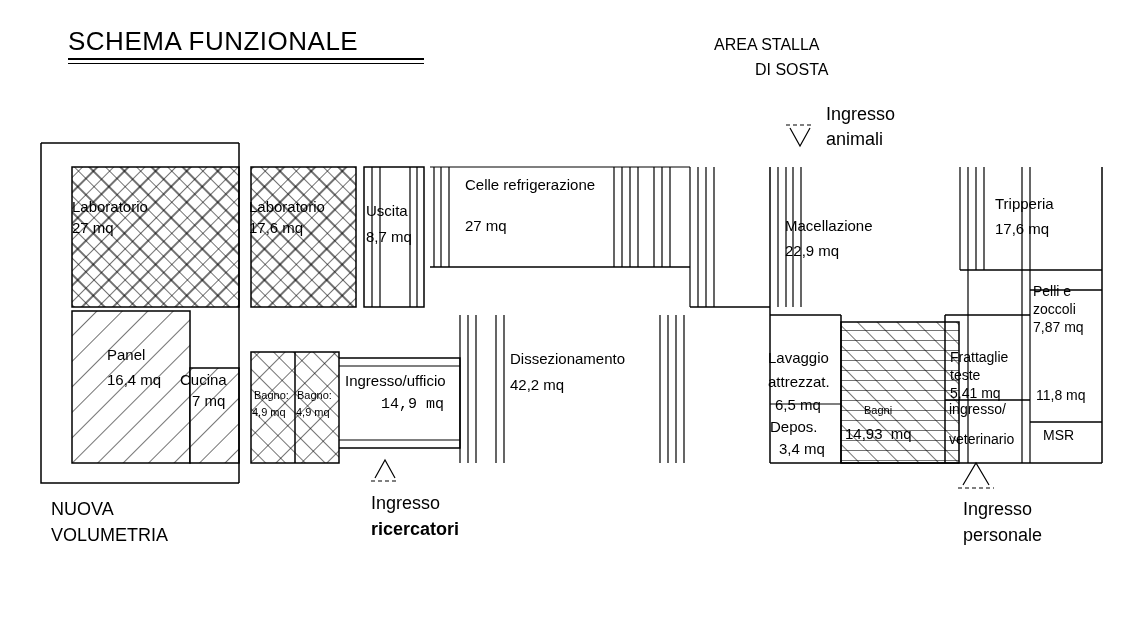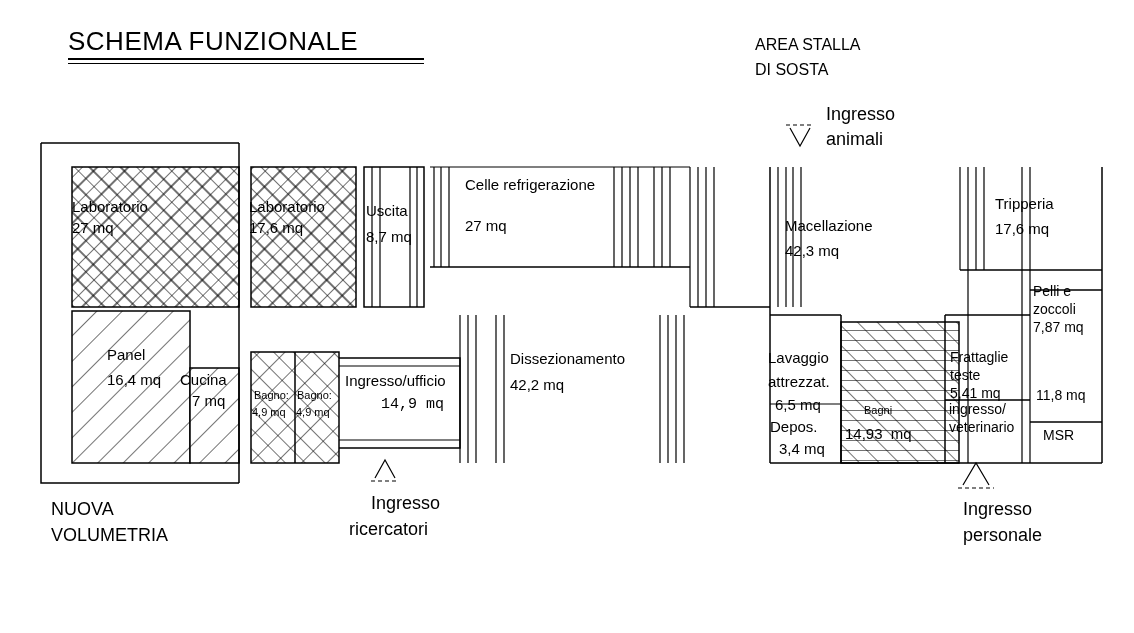--- a/index.html
+++ b/index.html
@@ -140,49 +140,49 @@
     <g>
       <path d="M963 485 L976 463 L989 485" class="thin"></path>
       <path d="M958 488 H994" class="thin" stroke-dasharray="4 3"></path>
     </g>
   </svg>
 
   <div class="title" style="left:68px;top:27px;">SCHEMA FUNZIONALE</div>
   <div class="title-rule" style="left:68px;top:58px;width:356px;"></div>
   <div class="title-rule" style="left:68px;top:63px;width:356px;height:1px;"></div>
 
-  <div class="head" style="left:755px;top:34px;">AREA STALLA</div>
+  <div class="head" style="left:714px;top:34px;">AREA STALLA</div>
   <div class="head" style="left:755px;top:59px;">DI SOSTA</div>
 
   <div class="big" style="left:826px;top:103px;">Ingresso</div>
   <div class="big" style="left:826px;top:128px;">animali</div>
 
   <div class="big" style="left:371px;top:492px;">Ingresso</div>
-  <div class="big" style="left:349px;top:518px;">ricercatori</div>
+  <div class="big" style="left:371px;top:518px;font-weight:bold;">ricercatori</div>
 
   <div class="big" style="left:963px;top:498px;">Ingresso</div>
   <div class="big" style="left:963px;top:524px;">personale</div>
 
   <div class="big" style="left:51px;top:498px;">NUOVA</div>
   <div class="big" style="left:51px;top:524px;">VOLUMETRIA</div>
 
   <div class="lbl c" style="left:72px;top:198px;width:167px;">Laboratorio</div>
   <div class="lbl c" style="left:72px;top:219px;width:167px;">27 mq</div>
 
   <div class="lbl c" style="left:249px;top:198px;width:110px;">Laboratorio</div>
   <div class="lbl c" style="left:249px;top:219px;width:110px;">17,6 mq</div>
 
   <div class="lbl" style="left:366px;top:202px;">Uscita</div>
   <div class="lbl" style="left:366px;top:228px;">8,7 mq</div>
 
   <div class="lbl" style="left:465px;top:176px;">Celle refrigerazione</div>
   <div class="lbl" style="left:465px;top:217px;">27 mq</div>
 
   <div class="lbl" style="left:785px;top:217px;">Macellazione</div>
-  <div class="lbl" style="left:785px;top:242px;">42,3 mq</div>
+  <div class="lbl" style="left:785px;top:242px;">22,9 mq</div>
 
   <div class="lbl" style="left:995px;top:195px;">Tripperia</div>
   <div class="lbl" style="left:995px;top:220px;">17,6 mq</div>
 
   <div class="lbl" style="left:107px;top:346px;">Panel</div>
   <div class="lbl" style="left:107px;top:371px;">16,4 mq</div>
 
   <div class="lbl" style="left:180px;top:371px;">Cucina</div>
   <div class="lbl" style="left:192px;top:392px;">7 mq</div>
 
@@ -205,21 +205,21 @@
   <div class="lbl" style="left:779px;top:440px;">3,4 mq</div>
 
   <div class="lbl xs" style="left:864px;top:404px;text-align:center;">Bagni</div>
   <div class="lbl" style="left:845px;top:425px;">14,93  mq</div>
 
   <div class="lbl sm" style="left:950px;top:350px;">Frattaglie</div>
   <div class="lbl sm" style="left:950px;top:368px;">teste</div>
   <div class="lbl sm" style="left:950px;top:386px;">5,41 mq</div>
 
   <div class="lbl sm" style="left:949px;top:402px;">ingresso/</div>
-  <div class="lbl sm" style="left:949px;top:420px;">veterinario</div>
+  <div class="lbl sm" style="left:949px;top:432px;">veterinario</div>
 
   <div class="lbl sm" style="left:1033px;top:284px;">Pelli e</div>
   <div class="lbl sm" style="left:1033px;top:302px;">zoccoli</div>
   <div class="lbl sm" style="left:1033px;top:320px;">7,87 mq</div>
 
   <div class="lbl sm" style="left:1036px;top:388px;">11,8 mq</div>
   <div class="lbl sm" style="left:1043px;top:428px;">MSR</div>
 
 </div>
 

